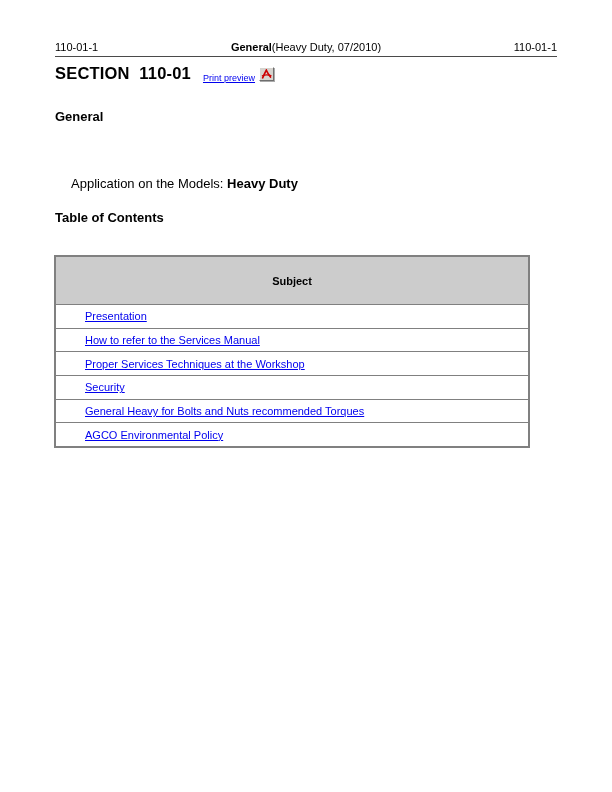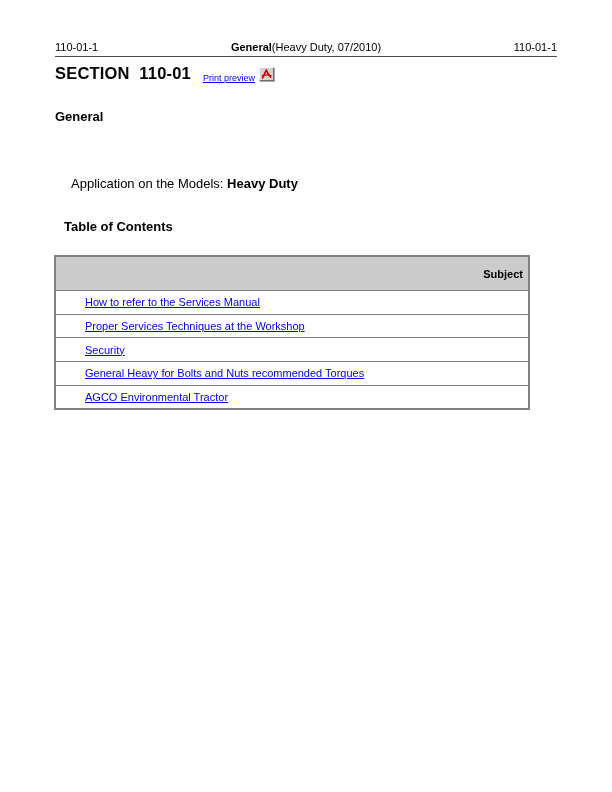--- a/index.html
+++ b/index.html
@@ -93,41 +93,41 @@
     position: absolute;
     left: 55px;
     top: 160px;
     margin: 16px;
     font-size: 13px;
   }
   .toc-heading {
     position: absolute;
     left: 55px;
     top: 210px;
-    margin: 9px;
+    margin: 0;
     font-size: 13px;
     font-weight: bold;
   }
 
   
   .toc-table {
     position: absolute;
     left: 54px;
     top: 255px;
     width: 476px;
     border-collapse: collapse;
     border: 2px solid var(--table-border, #808080);
     font-size: 11px;
   }
   .toc-table th {
     background: var(--table-header-bg, #CCCCCC);
     border: 1px solid var(--table-border, #808080);
-    text-align: right;
+    text-align: center;
     font-weight: bold;
-    padding: 10px 5px;
+    padding: 17px 5px;
     height: 13px;
     font-size: 11px;
   }
   .toc-table td {
     border: 1px solid var(--table-border, #808080);
     padding: 0 5px;
     height: 22.7px;
     vertical-align: middle;
   }
   .toc-table td.indent-1 { padding-left: 29px; }
@@ -167,30 +167,33 @@
   <h3 class="toc-heading">Table of Contents</h3>
 
   <table class="toc-table">
     <thead>
       <tr>
         <th>Subject</th>
       </tr>
     </thead>
     <tbody>
         <tr>
+          <td class="indent-1"><a href="#">Presentation</a></td>
+        </tr>
+        <tr>
           <td class="indent-1"><a href="#">How to refer to the Services Manual</a></td>
         </tr>
         <tr>
           <td class="indent-1"><a href="#">Proper Services Techniques at the Workshop</a></td>
         </tr>
         <tr>
           <td class="indent-1"><a href="#">Security</a></td>
         </tr>
         <tr>
           <td class="indent-1"><a href="#">General Heavy for Bolts and Nuts recommended Torques</a></td>
         </tr>
         <tr>
-          <td class="indent-1"><a href="#">AGCO Environmental Tractor</a></td>
+          <td class="indent-1"><a href="#">AGCO Environmental Policy</a></td>
         </tr>
       </tbody>
   </table>
 
 </div>
 
 </body></html>

